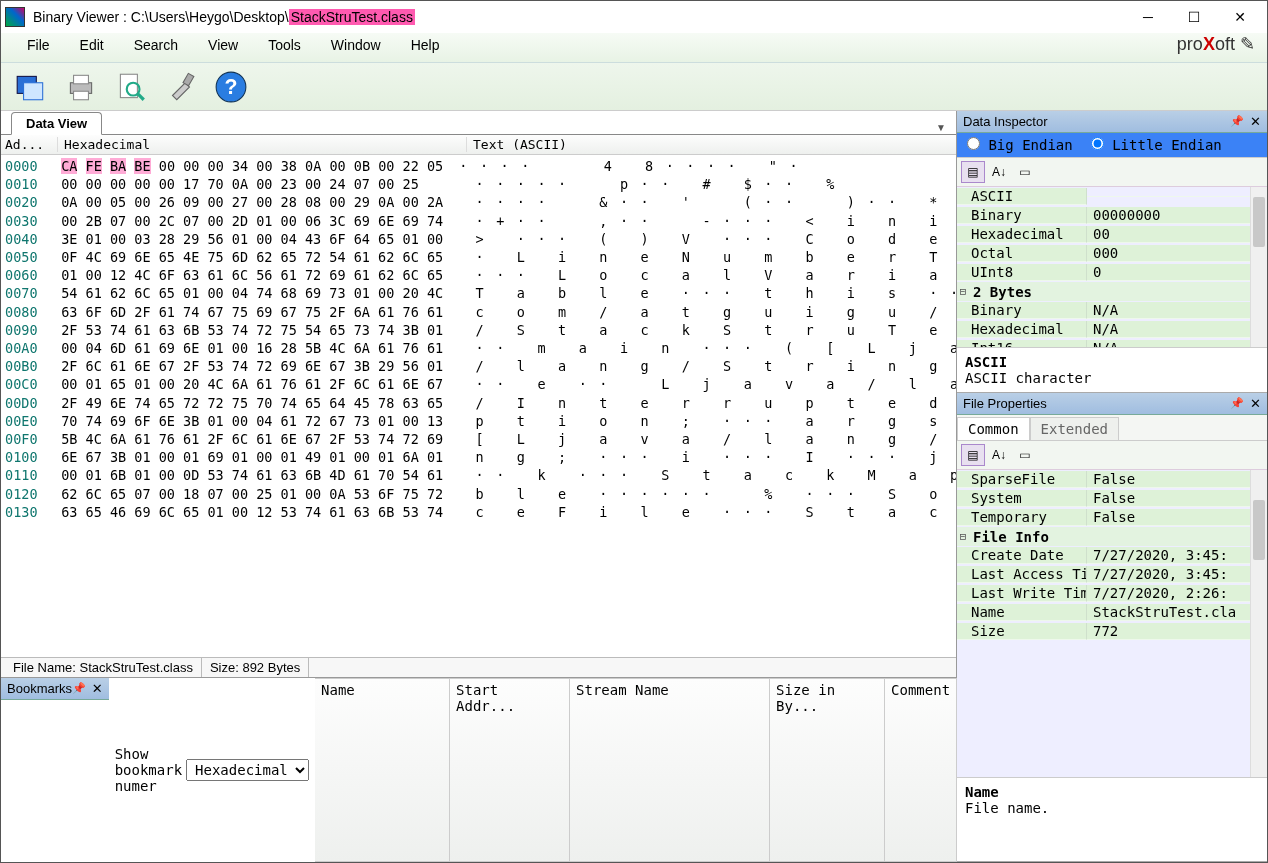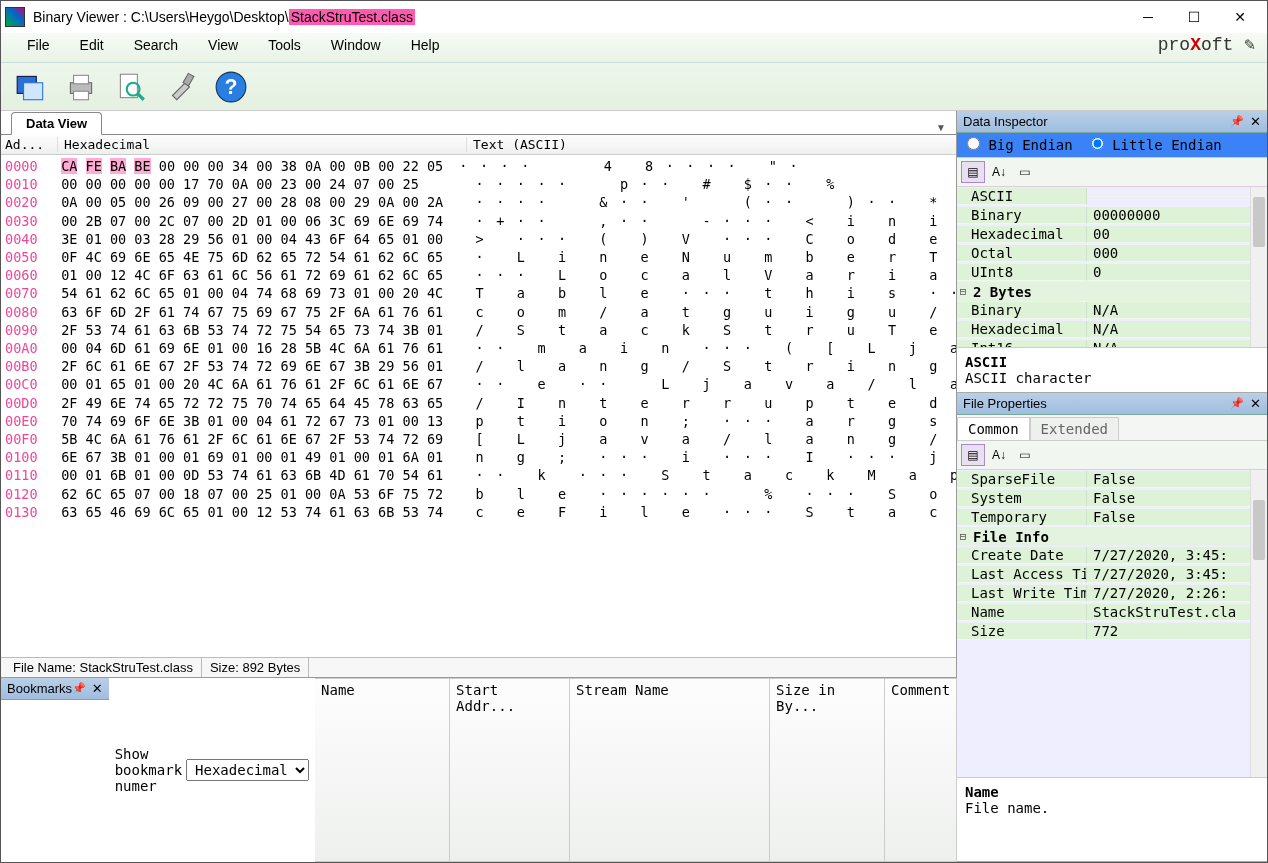--- a/index.html
+++ b/index.html
@@ -6,38 +6,38 @@
 body{font-family:"Segoe UI",Tahoma,sans-serif;font-size:13px;background:#fff;overflow:hidden}
 .window{width:1268px;height:863px;border:1px solid #555;display:flex;flex-direction:column;background:#fff}
 .titlebar{height:32px;display:flex;align-items:center;padding:0 4px;background:#fff}
 .titlebar-icon{width:20px;height:20px;background:linear-gradient(45deg,#0a4,#06c 60%,#c06);margin-right:8px;border:1px solid #333}
 .titlebar-text{flex:0 0 auto;font-size:14px}
 .titlebar-highlight{background:#ff5ab0;color:#000;padding:0 2px}
 .titlebar-spacer{flex:1}
 .win-btn{width:46px;height:30px;display:flex;align-items:center;justify-content:center;font-size:14px}
 .menubar{height:30px;display:flex;padding:0 12px;background:linear-gradient(#f6fbf5,#e8f3e5);gap:2px;border-bottom:1px solid #cdd}
 .menu-item{padding:4px 14px;font-size:14px}
-.brand{margin-left:auto;font-family:Liberation Mono, monospace;font-size:18px;color:#333}
+.brand{margin-left:auto;font-family:Liberation Sans, sans-serif;font-size:18px;color:#333}
 .brand .x{color:#c00;font-weight:bold}
 .toolbar{height:48px;display:flex;align-items:center;padding:4px 8px;background:linear-gradient(#eef6ec,#e4f0e0);gap:6px;border-bottom:1px solid #ccc}
 .tbtn{width:44px;height:40px;display:flex;align-items:center;justify-content:center;border:1px solid transparent;border-radius:2px}
 .tbtn svg{width:34px;height:34px}
 .body{flex:1;display:flex;min-height:0}
 .left-col{flex:1;display:flex;flex-direction:column;min-width:0;border-right:1px solid #999}
 .right-col{width:310px;display:flex;flex-direction:column;background:#eef}
 .tab-strip{height:24px;display:flex;align-items:flex-end;background:#fff;padding-left:10px;position:relative}
 .tab-strip::after{content:"";position:absolute;left:0;right:0;bottom:0;border-bottom:1px solid #888}
 .tab{padding:3px 14px;border:1px solid #888;border-bottom:1px solid #fff;border-radius:4px 4px 0 0;background:#fff;font-weight:bold;position:relative;z-index:1;font-size:13px}
 .tab-drop{margin-left:auto;margin-right:6px;font-size:10px;color:#555;padding:2px 4px}
 .panel-title{background:linear-gradient(#b9cfe6,#a0bde0);height:22px;display:flex;align-items:center;padding:0 6px;font-size:13px;border-bottom:1px solid #7a9}
 .panel-title .t{flex:1}
 .pin{font-size:11px;margin-right:6px}
 .hex-head{display:flex;font-family:Consolas,monospace;font-size:13px;background:linear-gradient(#fdfdfd,#eef0ee);border-bottom:1px solid #ccc;padding:2px 4px}
 .hex-body{flex:1;overflow:auto;font-family:Consolas,monospace;font-size:13.5px;line-height:18.2px;padding:2px 4px;white-space:pre;background:#fff}
-.addr{color:#ec4899;display:inline-block;width:48px}
+.addr{color:#0f766e;display:inline-block;width:48px}
 .hex{display:inline-block}
 .ascii{display:inline-block;letter-spacing:12.5px;padding-left:8px}
 .hl{background:#ffabd6}
 .statusline{height:20px;display:flex;align-items:center;border-top:1px solid #bbb;padding:0 4px;gap:0;background:#f7f7f7}
 .stat-cell{padding:2px 8px;border-right:1px solid #bbb;font-size:13px}
 .bookmarks{border-top:1px solid #999;display:flex;height:185px}
 .bm-ctrl{display:flex;align-items:center;padding:4px 6px;font-family:Consolas,monospace;font-size:14px;gap:4px}
 .bm-ctrl select{font-family:Consolas,monospace;font-size:14px;padding:1px 4px}
 .bm-table-head{display:flex;background:linear-gradient(#fdfdfd,#eef0ee);border-top:1px solid #ccc;border-bottom:1px solid #ccc}
 .bm-th{padding:3px 6px;border-right:1px solid #ccc;font-family:Consolas,monospace;font-size:14px}

